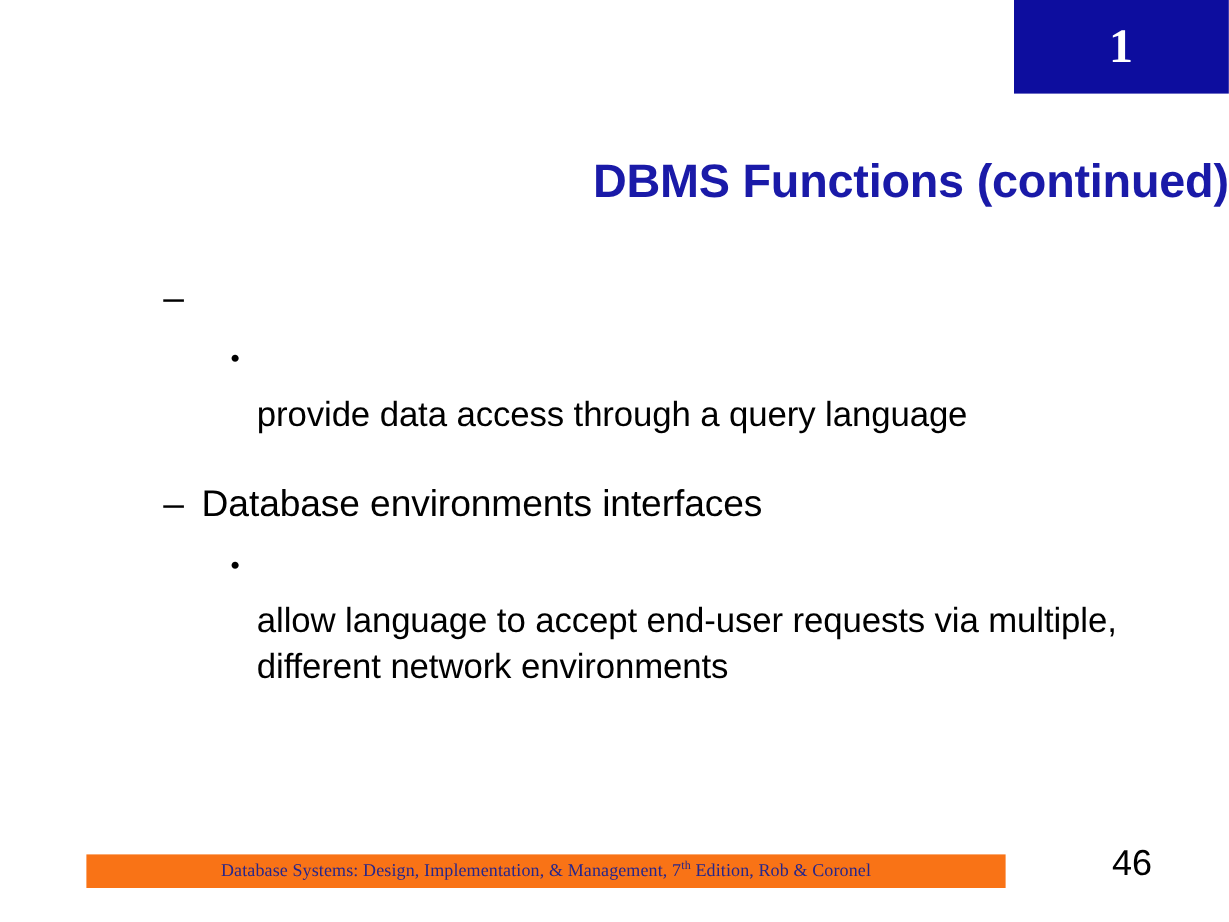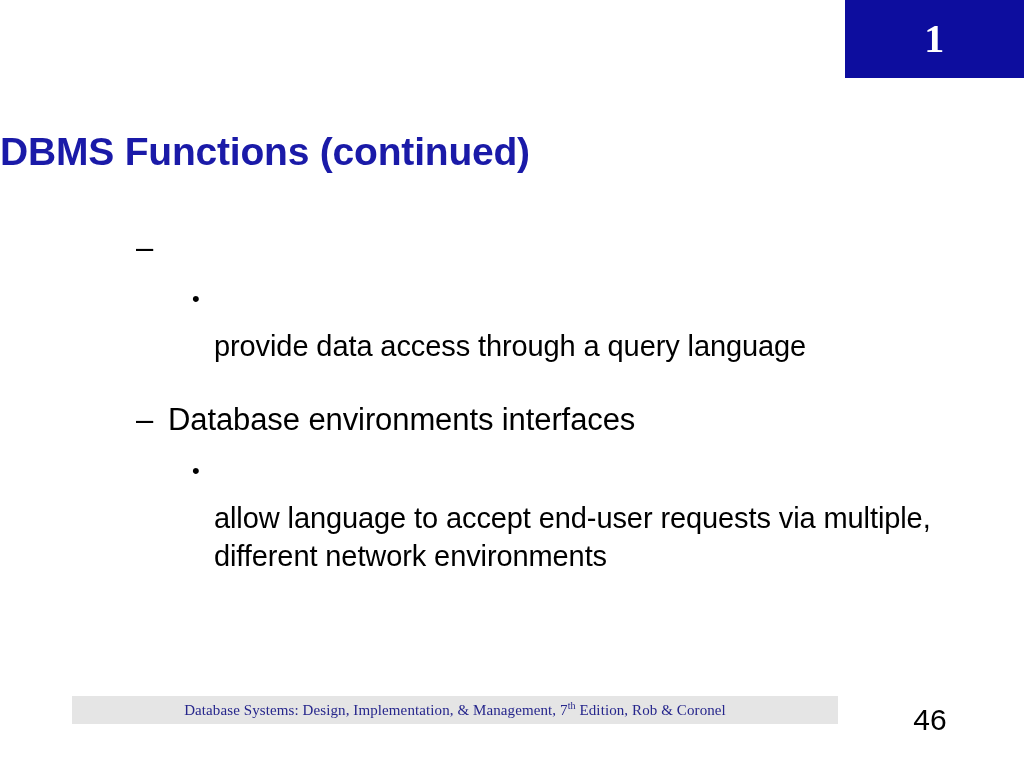--- a/index.html
+++ b/index.html
@@ -36,21 +36,21 @@
     line-height: 1;
     letter-spacing: 0.5px;
   }
 
   
   #slide-title {
     position: absolute;
     left: 0px;
     top: 104px;
     width: 1024px;
-    text-align: left;
+    text-align: right;
     font-size: 39px;
     color: #1A1AA8;
     letter-spacing: -0.2px;
     white-space: nowrap;
   }
 
   
   #slide-body {
     position: absolute;
     left: 136px;
@@ -107,24 +107,24 @@
   .lvl2 .text {
     flex: 1 1 auto;
     max-width: 740px;
     margin-top: 48px;
   }
 
   
   #footer-band {
     position: absolute;
     left: 72px;
-    top: 696px;
+    top: 712px;
     width: 766px;
     height: 28px;
-    background: #e5e5e5;
+    background: #f97316;
     display: flex;
     align-items: center;
     justify-content: center;
   }
   #footer-band .footer-text {
     font-family: "Liberation Serif", serif;
     font-size: 15px;
     color: #26268C;
     white-space: nowrap;
     letter-spacing: 0.1px;
@@ -133,21 +133,21 @@
     font-size: 10px;
     vertical-align: super;
     line-height: 0;
   }
 
   #page-number {
     position: absolute;
     left: 900px;
     top: 703px;
     width: 60px;
-    text-align: center;
+    text-align: right;
     font-size: 30px;
     color: #000000;
   }
 </style>
 </head>
 <body>
 
 <div id="slide-badge">
   <span class="badge-num">1</span>
 </div>

